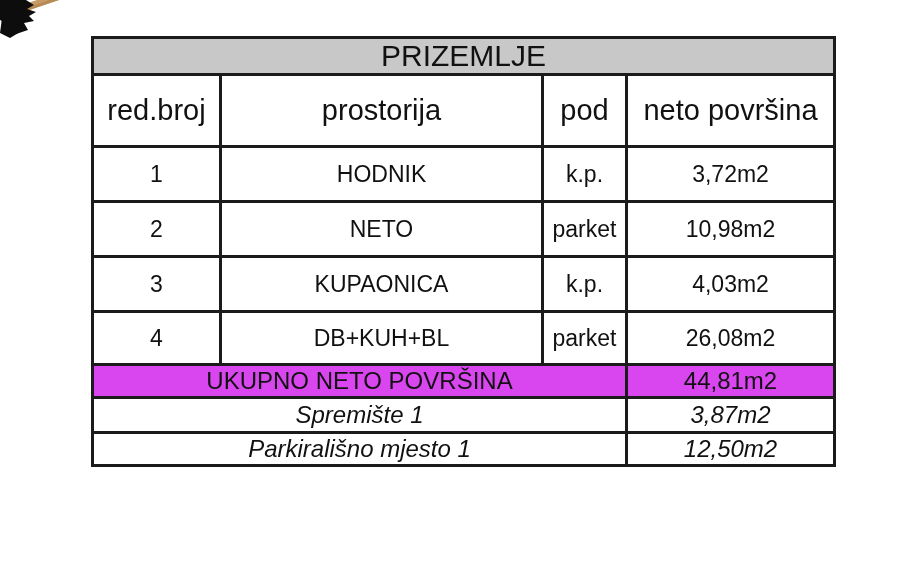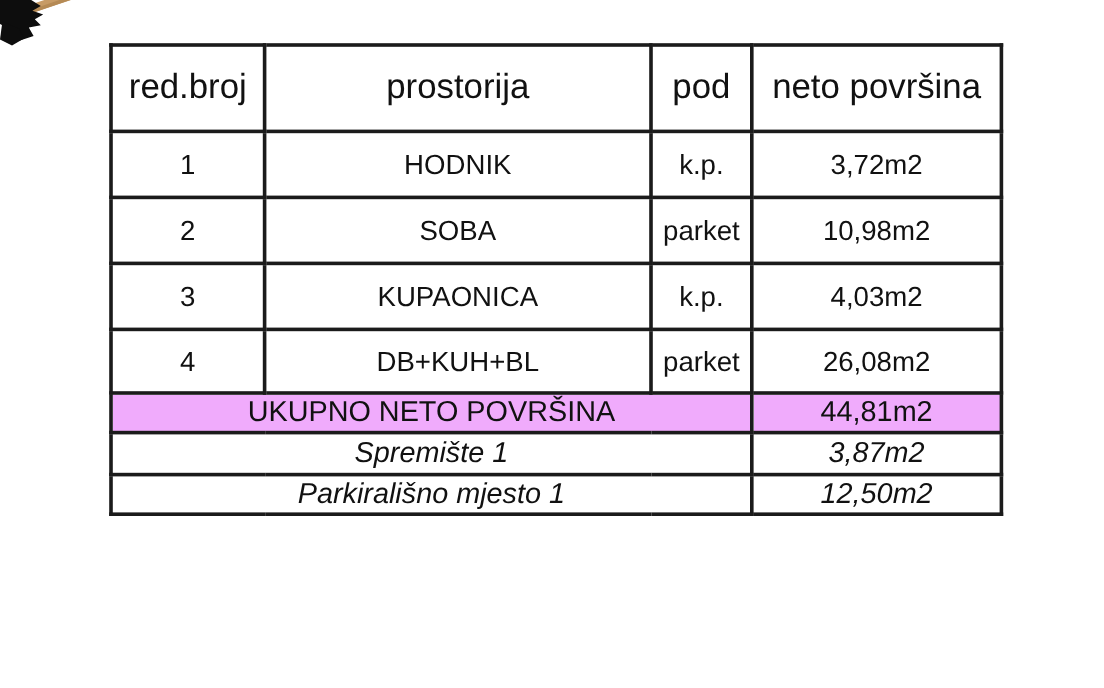--- a/index.html
+++ b/index.html
@@ -51,21 +51,21 @@
     font-size: 29px;
   }
   tr.data-row td {
     height: 52px;
     font-size: 23px;
   }
   tr.data-row.last td { height: 50px; }
   tr.total-row td {
     height: 30px;
     font-size: 24px;
-    background: #f0abfc;
+    background: #d946ef;
   }
   tr.extra-row td {
     height: 32px;
     font-size: 24px;
     font-style: italic;
   }
   tr.extra-row.last td { height: 30px; }
 </style>
 </head>
 <body>
@@ -81,37 +81,40 @@
 
   <table class="spec">
     <colgroup>
       <col style="width:128px">
       <col style="width:322px">
       <col style="width:84px">
       <col style="width:208px">
     </colgroup>
 
     <tbody>
+        <tr class="title-row">
+      <td colspan="4">PRIZEMLJE</td>
+    </tr>
 
     <tr class="header-row">
       <td>red.broj</td>
       <td>prostorija</td>
       <td>pod</td>
       <td>neto površina</td>
     </tr>
 
     <tr class="data-row">
       <td>1</td>
       <td>HODNIK</td>
       <td>k.p.</td>
       <td>3,72m2</td>
     </tr>
     <tr class="data-row">
       <td>2</td>
-      <td>SOBA</td>
+      <td>NETO</td>
       <td>parket</td>
       <td>10,98m2</td>
     </tr>
     <tr class="data-row">
       <td>3</td>
       <td>KUPAONICA</td>
       <td>k.p.</td>
       <td>4,03m2</td>
     </tr>
     <tr class="data-row last">

